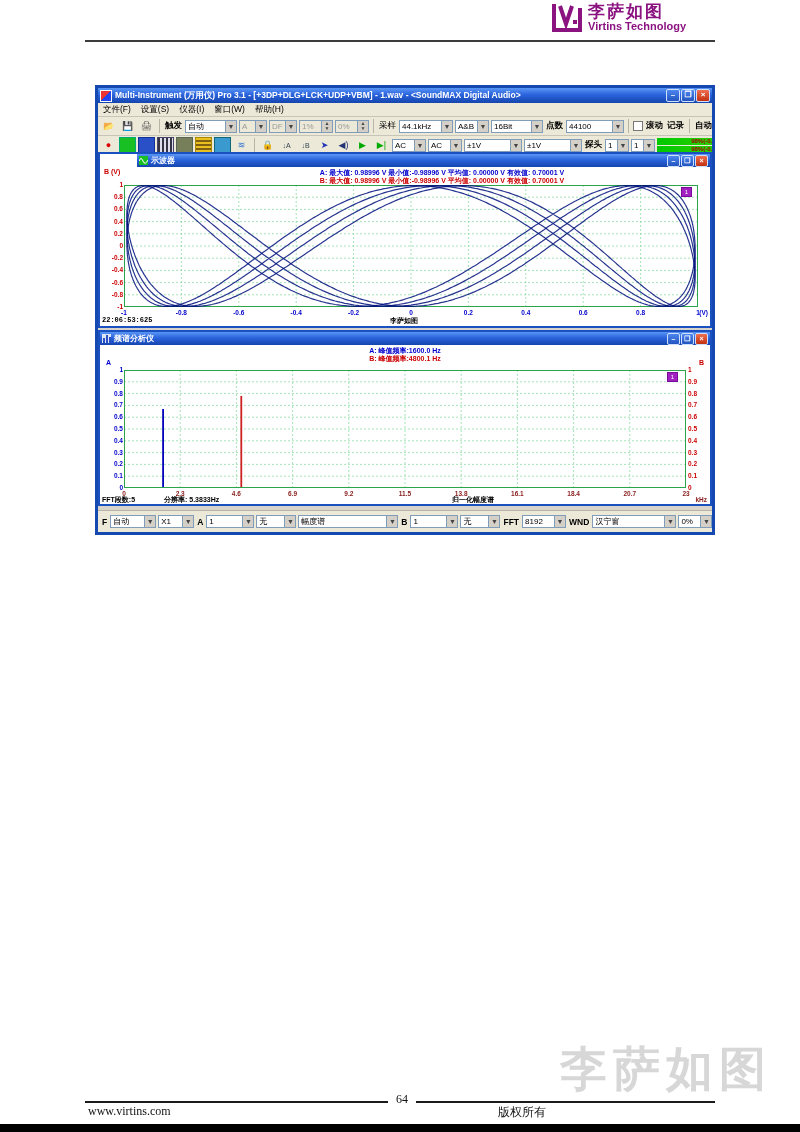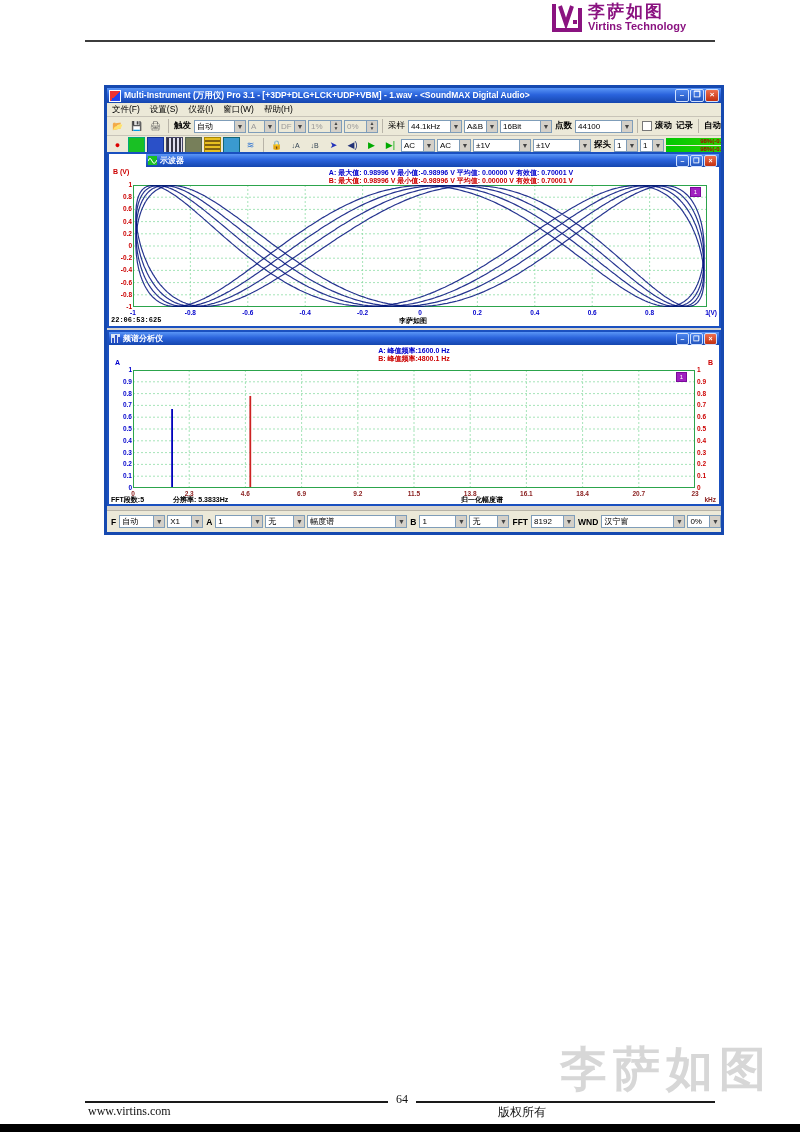--- a/index.html
+++ b/index.html
@@ -8,21 +8,21 @@
   
   .doc-title{position:absolute;left:88px;top:16px;font-family:"Liberation Serif",serif;
              font-size:14px;color:#111;}
   .doc-title sup{font-size:9px;}
   .logo-box{position:absolute;left:552px;top:0px;width:170px;height:38px;}
   .logo-mark{position:absolute;left:0;top:2px;width:30px;height:30px;}
   .logo-cn{position:absolute;left:36px;top:0px;font-size:17px;font-weight:bold;color:#8a1380;letter-spacing:2px;}
   .logo-en{position:absolute;left:36px;top:20px;font-size:11px;font-weight:bold;color:#8a1380;}
   .head-rule{position:absolute;left:85px;top:40px;width:630px;height:2px;background:#3c3c3c;}
   
-  .app{position:absolute;left:104px;top:85px;width:620px;height:450px;background:#d8d4cc;
+  .app{position:absolute;left:95px;top:85px;width:620px;height:450px;background:#d8d4cc;
        border:3px solid #1649b0;box-sizing:border-box;font-size:8px;}
   .titlebar{height:15px;background:linear-gradient(180deg,#5a96f6 0%,#2a63dc 45%,#1546ae 100%);
             color:#fff;display:flex;align-items:center;padding:0 2px;font-weight:bold;font-size:8.5px;
             white-space:nowrap;overflow:hidden;}
   .titlebar .ticon{width:10px;height:10px;margin-right:3px;flex:0 0 auto;
             background:linear-gradient(135deg,#e33 0 50%,#24e 50% 100%);border:1px solid #fff;}
   .winbtns{margin-left:auto;display:flex;gap:1px;}
   .wbtn{width:12px;height:11px;font-size:8px;line-height:10px;text-align:center;color:#fff;
         background:linear-gradient(180deg,#4d86ef,#2254be);border:1px solid #cfe0ff;border-radius:2px;}
   .wbtn.close{background:linear-gradient(180deg,#ef7050,#c23010);}

